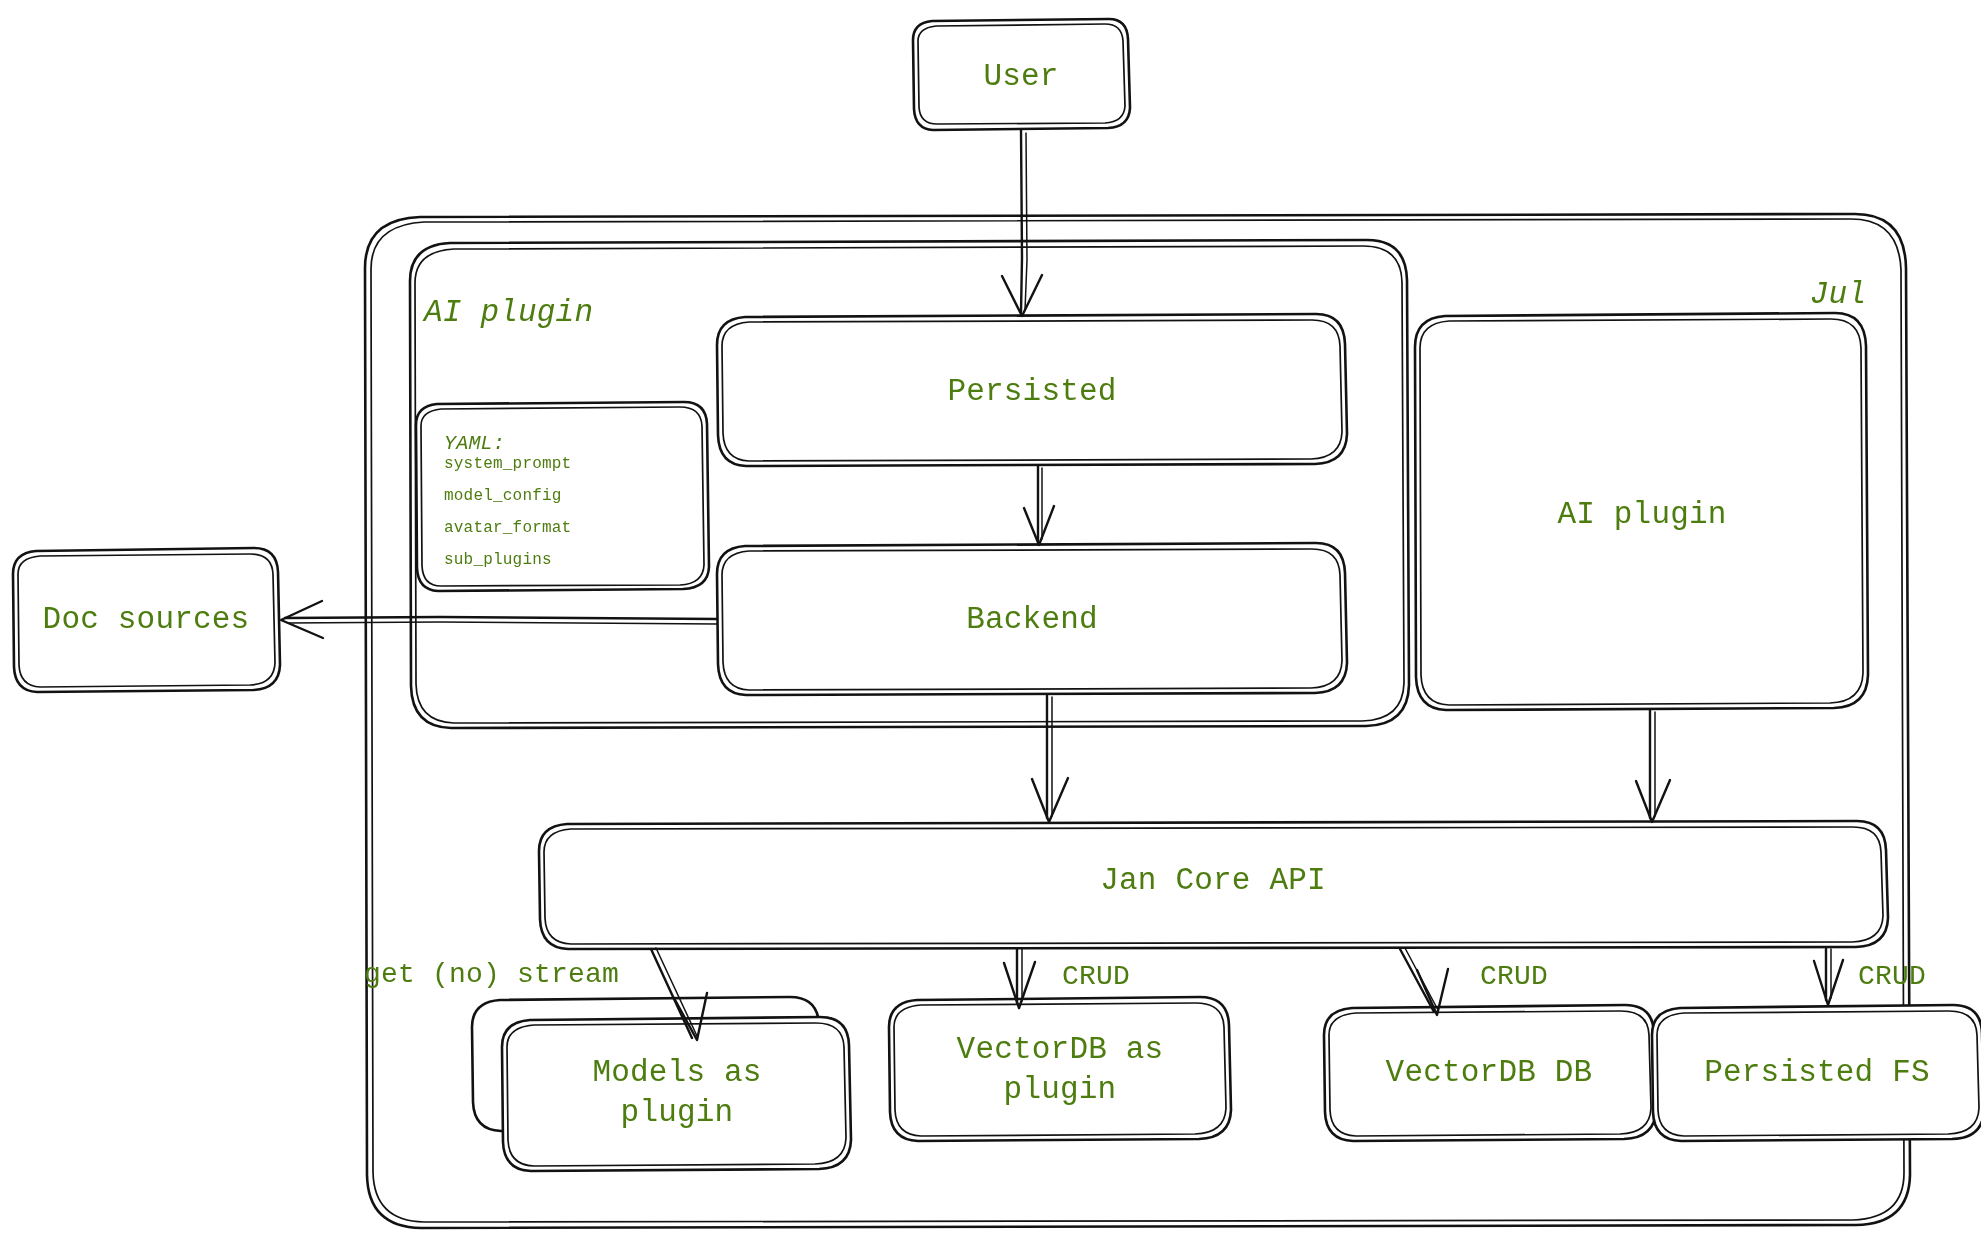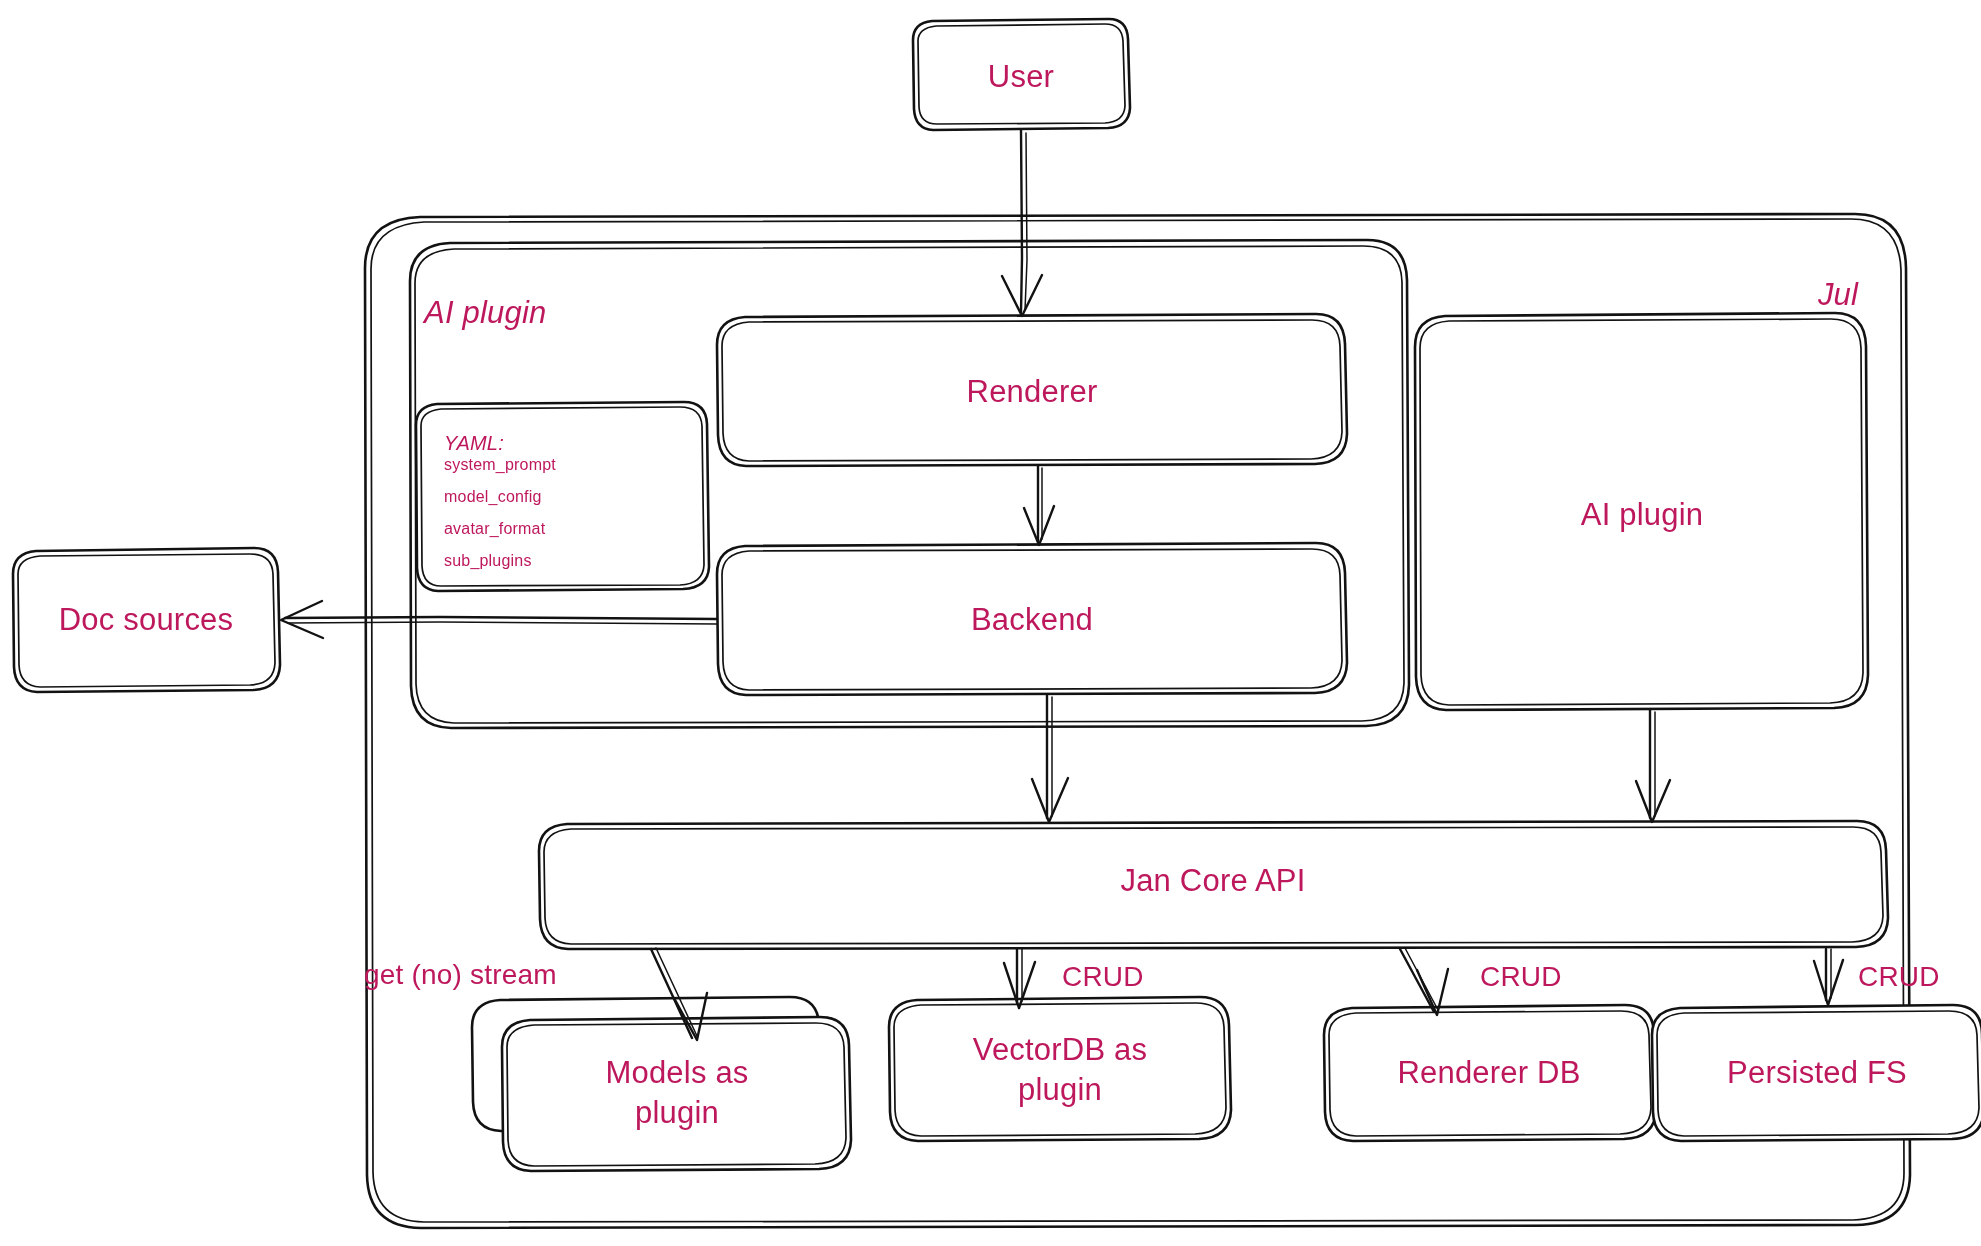--- a/index.html
+++ b/index.html
@@ -55,22 +55,22 @@
   .arrow-head {
     fill: none;
     stroke: #121212;
     stroke-width: 2.4;
     stroke-linecap: round;
     stroke-linejoin: round;
   }
 
   .lbl {
     position: absolute;
-    color: #be185d;
-    font-family: Liberation Sans, sans-serif;
+    color: #4d7c0f;
+    font-family: Liberation Mono, monospace;
     white-space: pre;
     line-height: 1.28;
     letter-spacing: 0.2px;
     user-select: none;
   }
   .node-lbl {
     font-size: 31px;
     text-align: center;
     transform: translate(-50%, -50%);
   }
@@ -235,37 +235,37 @@
 
   <div class="lbl group-lbl" style="left:1838px; top:295px; transform:translate(-50%,-50%);">Jul</div>
 
   <div class="lbl yaml-head" style="left:444px; top:418px;margin-top:13px;">YAML:</div>
 
   <div class="lbl yaml-lbl" style="left:444px; top:453px;">system_prompt</div>
   <div class="lbl yaml-lbl" style="left:444px; top:485px;">model_config</div>
   <div class="lbl yaml-lbl" style="left:444px; top:517px;">avatar_format</div>
   <div class="lbl yaml-lbl" style="left:444px; top:549px;">sub_plugins</div>
 
-  <div class="lbl node-lbl" style="left:1032px; top:392px;">Renderer</div>
+  <div class="lbl node-lbl" style="left:1032px; top:392px;">Persisted</div>
 
   <div class="lbl node-lbl" style="left:1032px; top:620px;">Backend</div>
 
   <div class="lbl node-lbl" style="left:1642px; top:515px;">AI plugin</div>
 
   <div class="lbl node-lbl" style="left:146px; top:620px;">Doc sources</div>
 
   <div class="lbl node-lbl" style="left:1213px; top:881px;">Jan Core API</div>
 
   <div class="lbl node-lbl-2" style="left:677px; top:1093px;">Models as
 plugin</div>
 
   <div class="lbl node-lbl-2" style="left:1060px; top:1070px;">VectorDB as
 plugin</div>
 
-  <div class="lbl node-lbl" style="left:1489px; top:1073px;">Renderer DB</div>
+  <div class="lbl node-lbl" style="left:1489px; top:1073px;">VectorDB DB</div>
 
   <div class="lbl node-lbl" style="left:1817px; top:1073px;">Persisted FS</div>
 
 
   <div class="lbl edge-lbl" style="left:364px; top:975px; transform:translate(0,-50%);">get (no) stream</div>
 
   <div class="lbl edge-lbl" style="left:1062px; top:977px; transform:translate(0,-50%);">CRUD</div>
 
   <div class="lbl edge-lbl" style="left:1480px; top:977px; transform:translate(0,-50%);">CRUD</div>
 

